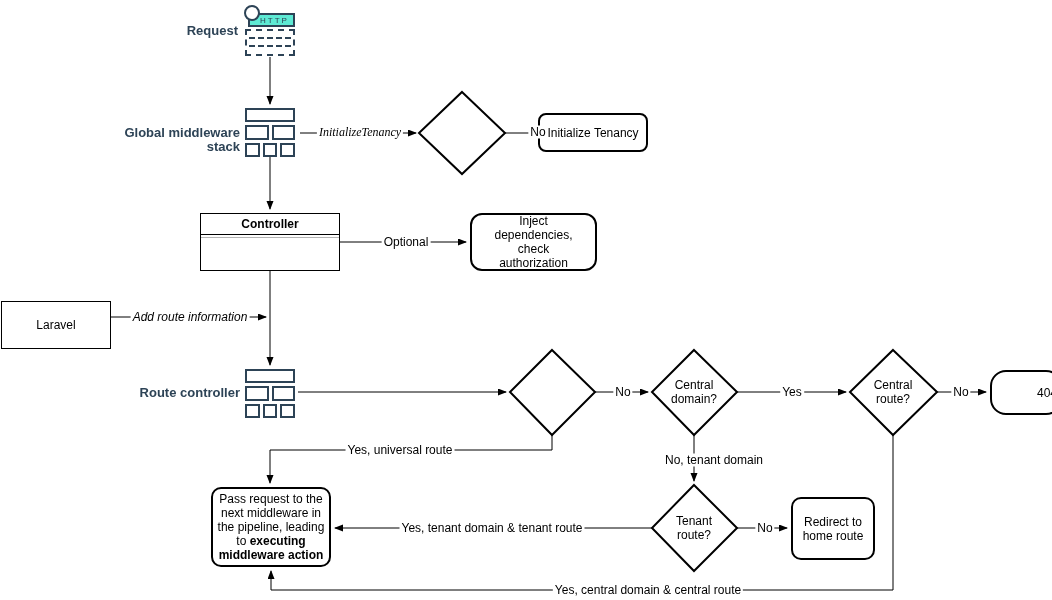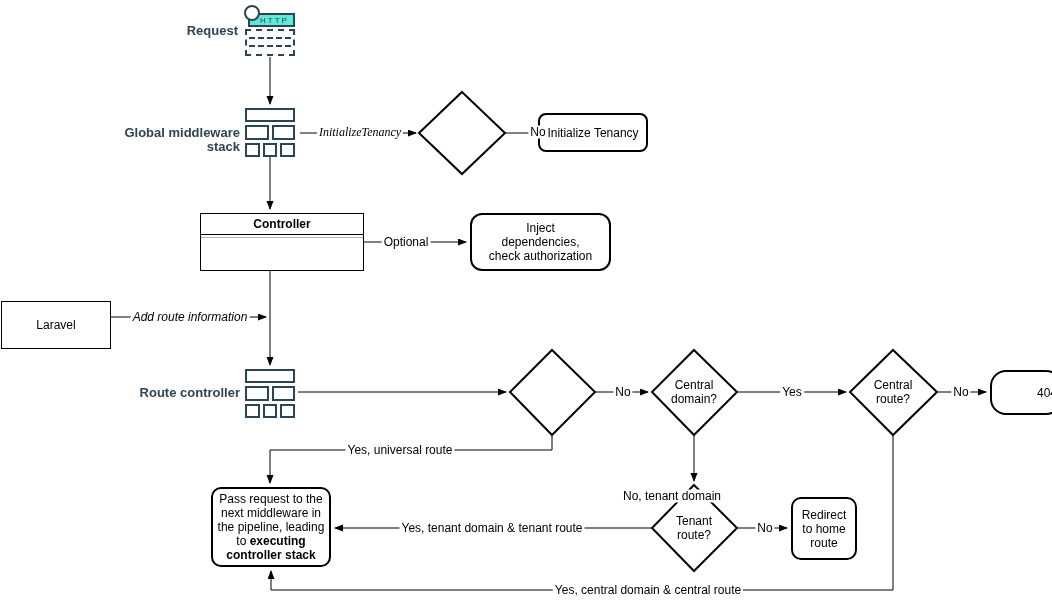--- a/index.html
+++ b/index.html
@@ -123,47 +123,47 @@
     <div class="mw-row">
         <div class="mw-cell"></div>
         <div class="mw-cell"></div>
         <div class="mw-cell"></div>
       </div>
   </div>
   <div class="navy-label" style="left:120px; top:386px; width:120px;">Route controller</div>
 
   <div class="rounded" style="left:538px; top:113px; width:110px; height:39px; border-radius:8px;">Initialize Tenancy</div>
 
-  <div class="uml" style="left:200px; top:213px; width:164px; height:58px;">
+  <div class="uml" style="left:200px; top:213px; width:140px; height:58px;">
     <div class="uml-title">Controller</div>
     <div class="uml-gap"></div>
   </div>
 
-  <div class="rounded" style="left:470px; top:213px; width:141px; height:58px; border-radius:12px; padding:0 16px;">Inject dependencies, check authorization</div>
+  <div class="rounded" style="left:470px; top:213px; width:127px; height:58px; border-radius:12px; padding:0 16px;">Inject dependencies, check authorization</div>
 
   <div class="rect" style="left:1px; top:293px; width:110px; height:48px;margin-top:8px;">Laravel</div>
 
   <div class="rounded" style="left:990px; top:370px; width:72px; height:45px; border-radius:16px;padding-left:42px;">404</div>
 
-  <div class="rounded" style="left:791px; top:497px; width:66px; height:63px; border-radius:10px; padding:0 8px;">Redirect to home route</div>
+  <div class="rounded" style="left:791px; top:497px; width:84px; height:63px; border-radius:10px; padding:0 8px;">Redirect to home route</div>
 
   <div class="rounded" style="left:211px; top:487px; width:120px; height:80px; border-radius:10px; padding:2px 4px;">
-    <div><span>Pass request to the next middleware in the pipeline, leading to </span><b>executing controller stack</b></div>
+    <div><span>Pass request to the next middleware in the pipeline, leading to </span><b>executing middleware action</b></div>
   </div>
 
   <div class="diamond-text" style="left:662px; top:354px; height:76px;">Central domain?</div>
   <div class="diamond-text" style="left:861px; top:354px; height:76px;">Central route?</div>
   <div class="diamond-text" style="left:662px; top:490px; height:76px;">Tenant route?</div>
 
   <div class="edge-label it" style="left:360px; top:132px;">InitializeTenancy</div>
   <div class="edge-label" style="left:538px; top:132px;">No</div>
   <div class="edge-label" style="left:406px; top:242px;">Optional</div>
   <div class="edge-label" style="left:190px; top:317px;font-style:italic;">Add route information</div>
   <div class="edge-label" style="left:623px; top:392px;">No</div>
   <div class="edge-label" style="left:792px; top:392px;">Yes</div>
   <div class="edge-label" style="left:961px; top:392px;">No</div>
-  <div class="edge-label" style="left:672px; top:460px;margin-top:36px;">No, tenant domain</div>
+  <div class="edge-label" style="left:714px; top:460px;">No, tenant domain</div>
   <div class="edge-label" style="left:765px; top:528px;">No</div>
   <div class="edge-label" style="left:400px; top:450px;">Yes, universal route</div>
   <div class="edge-label" style="left:492px; top:528px;">Yes, tenant domain &amp; tenant route</div>
   <div class="edge-label" style="left:648px; top:590px;">Yes, central domain &amp; central route</div>
 
 </div>
 
 </body></html>

